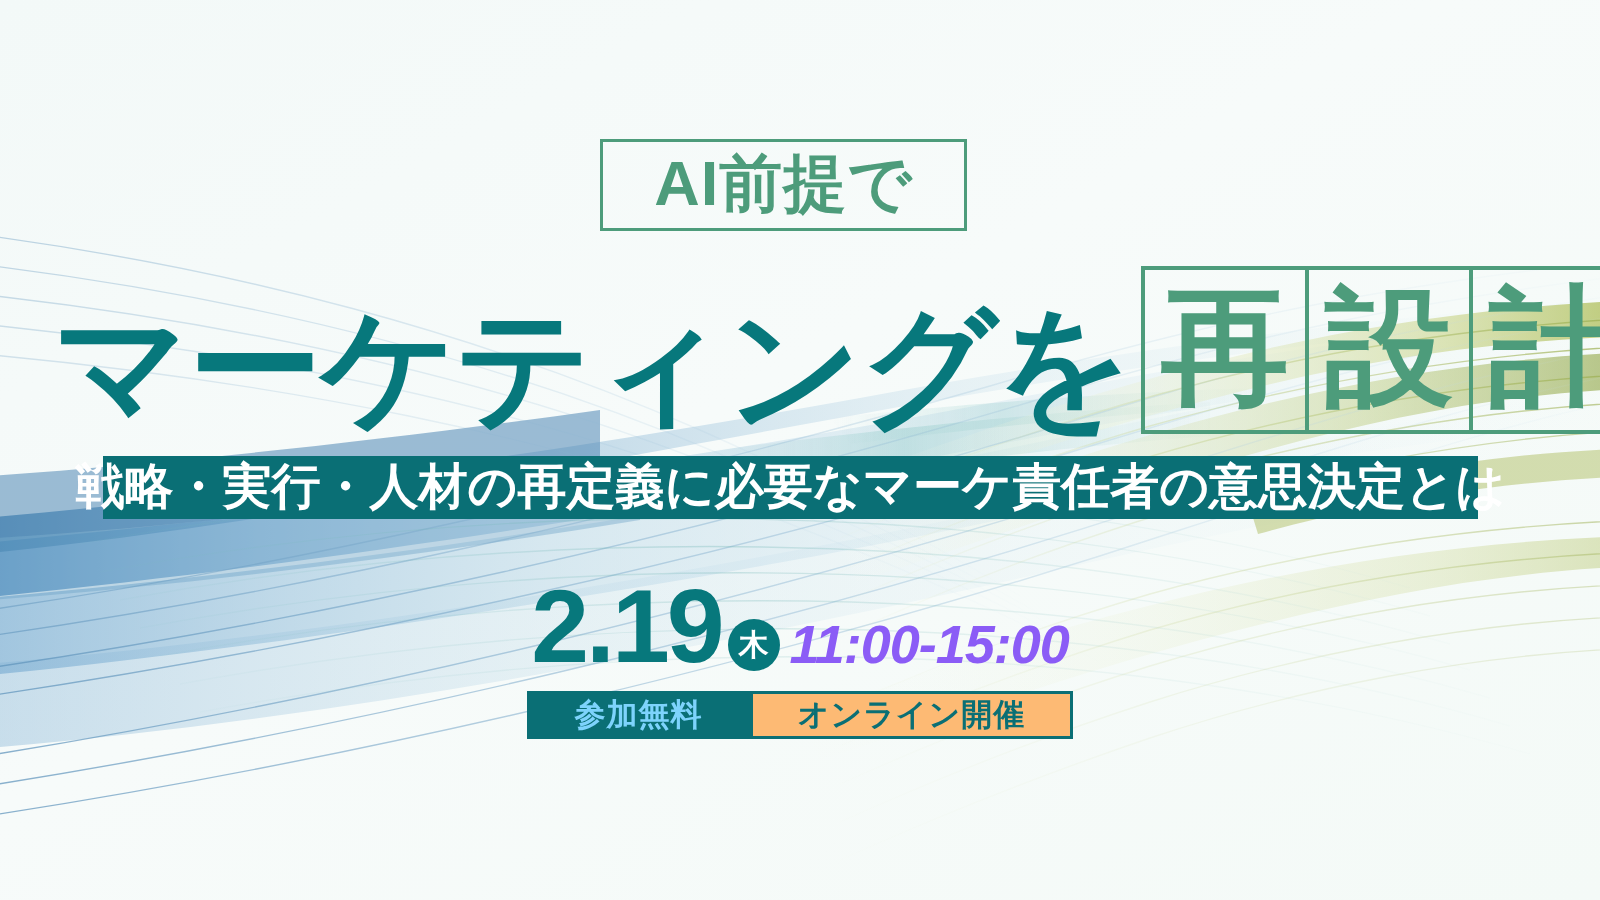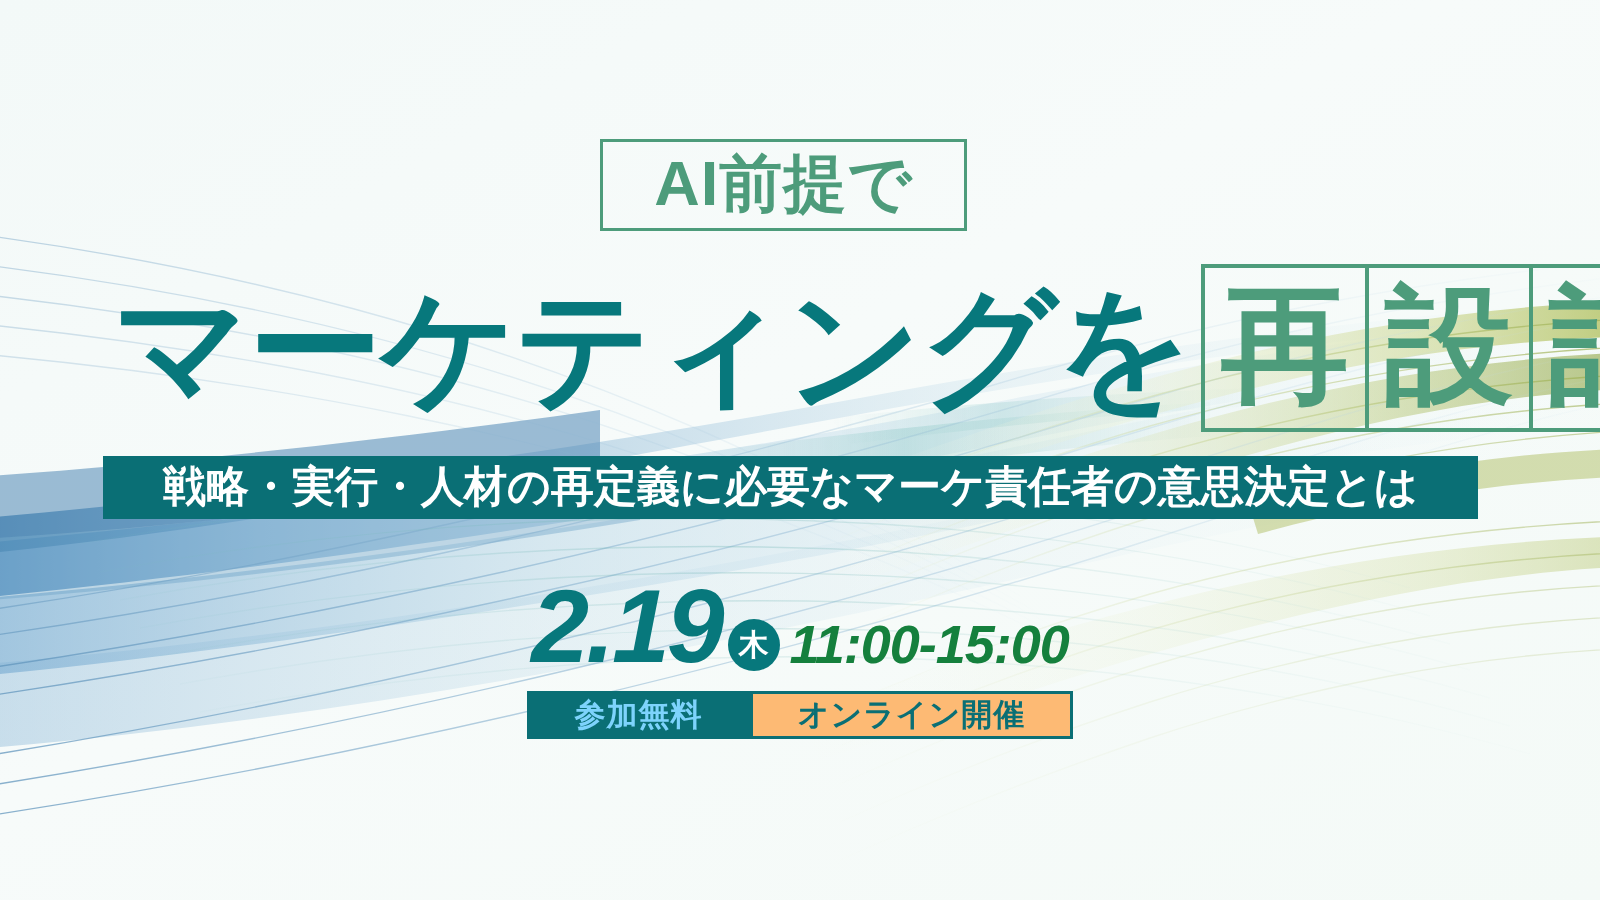--- a/index.html
+++ b/index.html
@@ -32,22 +32,22 @@
     font-size:63px; font-weight:bold; color:#4d9c7b;
     letter-spacing:1px; line-height:1;
     white-space:nowrap;
     transform:translateY(-2px);
   }
 
   
   #headline{
     position:absolute; left:0; top:262px;
     width:1600px; height:172px;
-    display:flex; align-items:center;
-    padding-left:113px;
+    display:flex; align-items:flex-end;
+    padding-left:53px;
   }
   #headline .plain{
     font-size:134px; font-weight:bold; color:#07787c;
     line-height:1; letter-spacing:-2px; white-space:nowrap;
     display:block;
   }
   #boxed-group{
     display:flex; align-items:center; margin-left:10px;
   }
   .boxed-char{
@@ -64,44 +64,44 @@
   }
 
   
   #subtitle-bar{
     position:absolute; left:103px; top:456px;
     width:1375px; height:63px;
     background:#0a6f75;
     display:flex; align-items:center; justify-content:center;
   }
   #subtitle-bar .txt{
-    font-size:43px; font-weight:bold; color:#ffffff;
+    font-size:49px; font-weight:bold; color:#ffffff;
     letter-spacing:0px; line-height:1; white-space:nowrap;
     transform:translateY(-1px);
   }
 
   
   #date-row{
     position:absolute; left:0; top:575px; width:1600px; height:100px;
     display:flex; align-items:flex-end; justify-content:center;
   }
   #date-big{
-    font-size:104px; font-weight:bold; font-style:italic;
+    font-size:104px; font-weight:bold; 
     color:#07787c; line-height:0.92; letter-spacing:-3px;text-align:right;
   }
   #dow-circle{
     width:52px; height:52px; border-radius:50%;
     background:#07787c; color:#fff;
     display:flex; align-items:center; justify-content:center;
     font-size:30px; font-weight:bold; line-height:1;
     margin-left:6px; margin-bottom:4px; flex:0 0 auto;
   }
   #time-range{
     font-size:54px; font-weight:bold; font-style:italic;
-    color:#15803d; line-height:1;
+    color:#8b5cf6; line-height:1;
     margin-left:10px; margin-bottom:4px; letter-spacing:-1px;
   }
 
   
   #badges{
     position:absolute; left:0; top:691px; width:1600px; height:48px;
     display:flex; align-items:center; justify-content:center;
   }
   #badge-free{
     width:223px; height:48px; background:#0a6f75;

